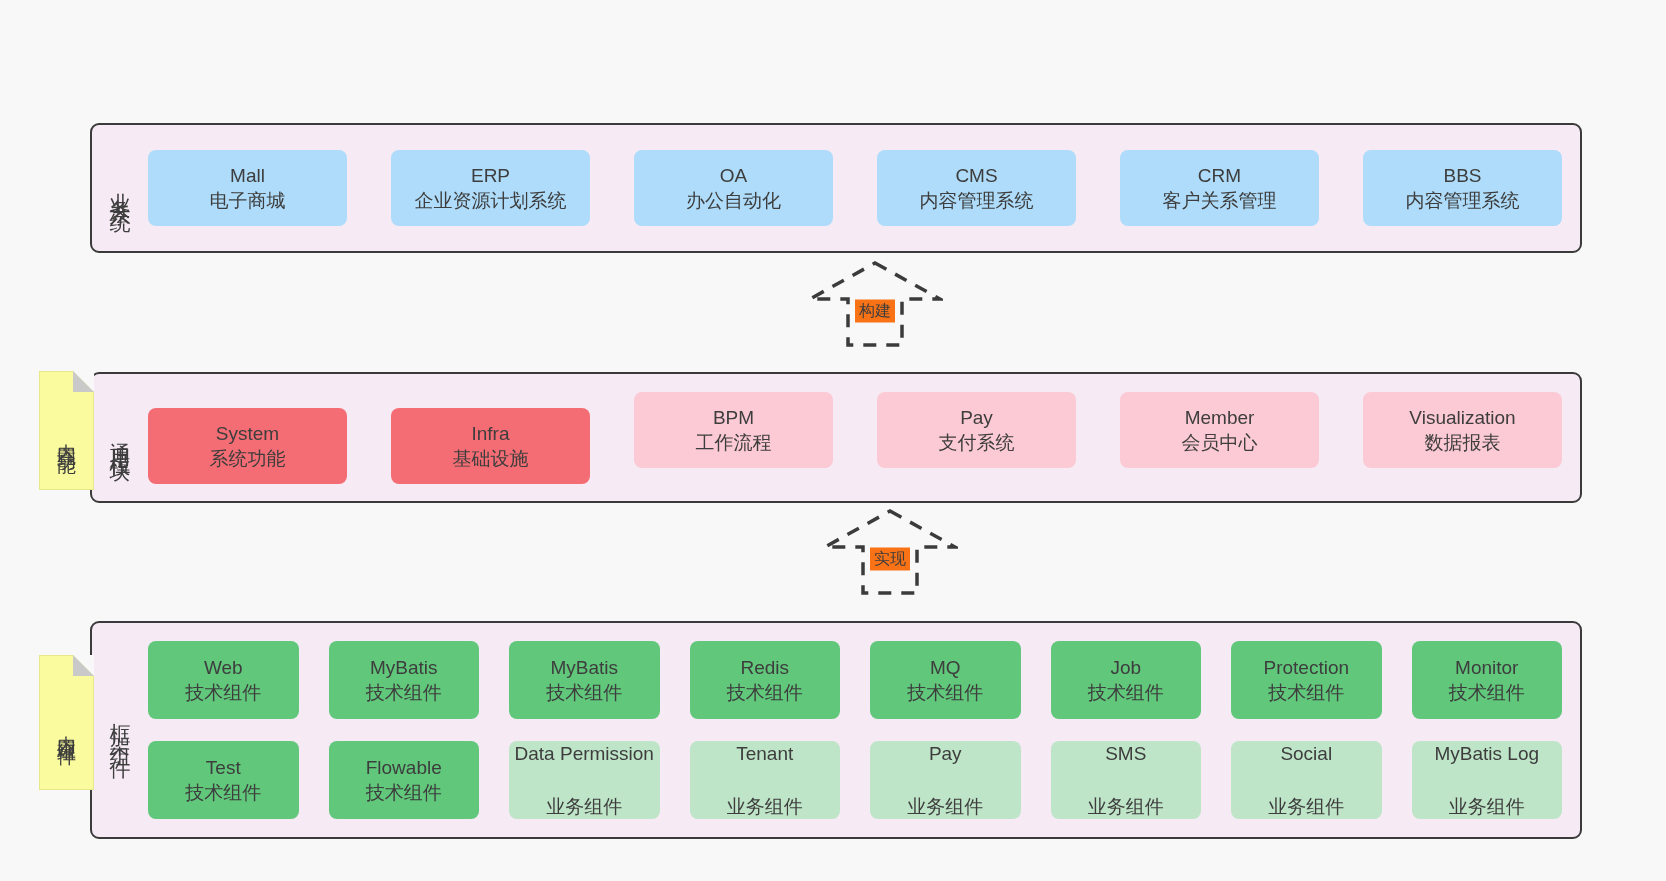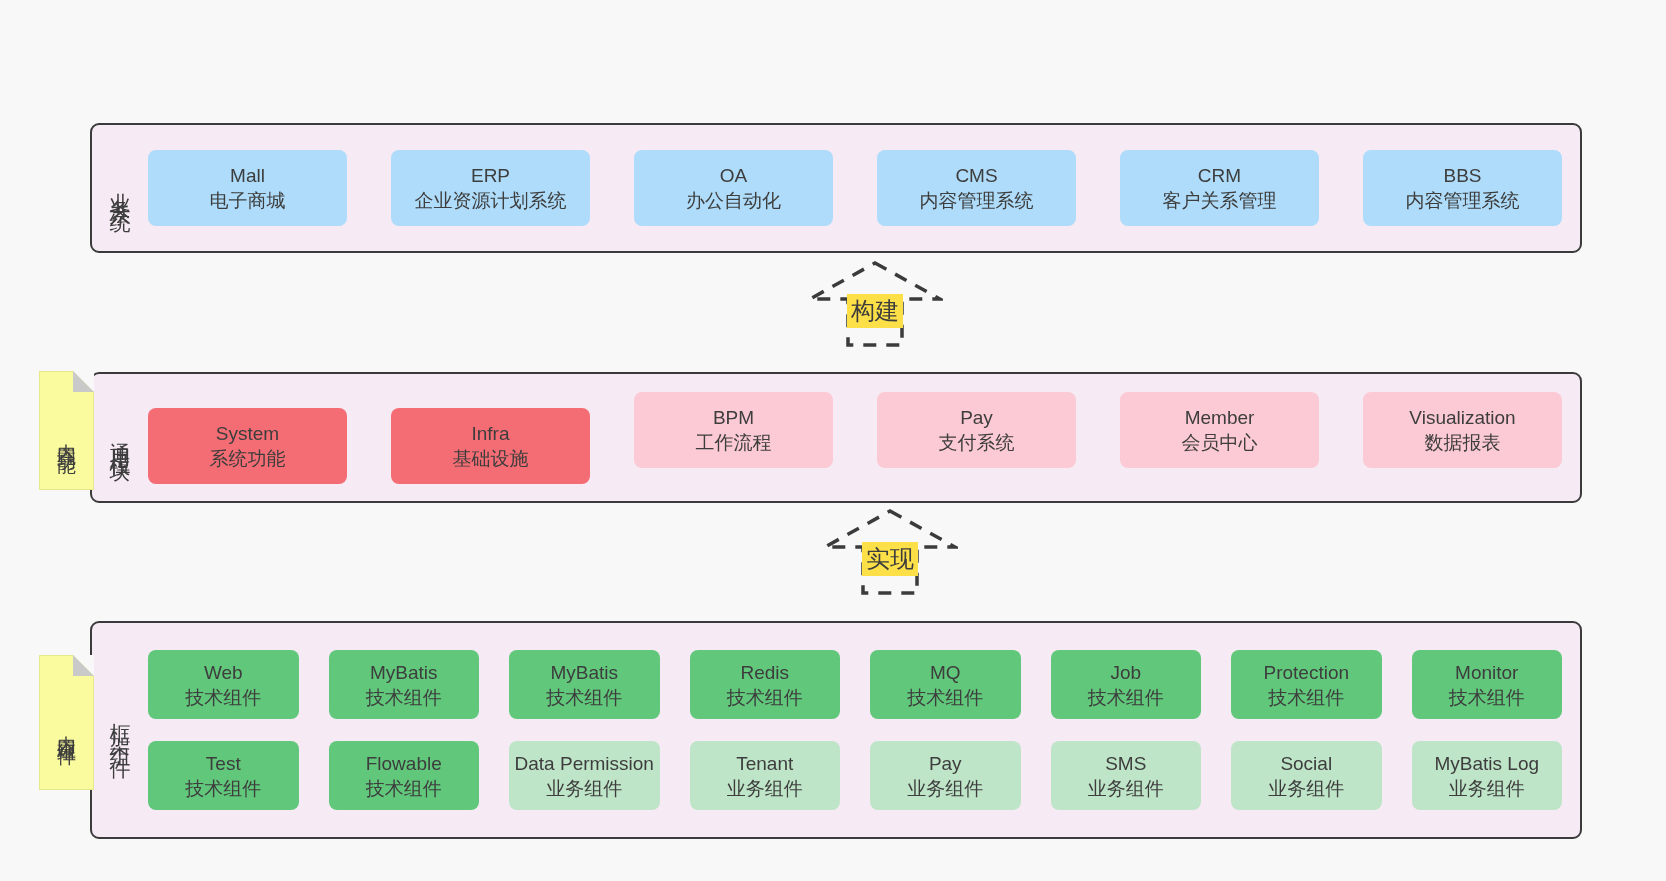--- a/index.html
+++ b/index.html
@@ -19,30 +19,30 @@
   .panel-label{flex:0 0 56px;display:flex;align-items:center;justify-content:center;}
   .panel-label span{
     writing-mode:vertical-rl;text-orientation:upright;
     font-size:21px;letter-spacing:6px;color:#3d3d3d;
   }
   #panel-components .panel-label span{letter-spacing:12px;}
   .boxgrid{flex:1;display:grid;align-content:center;padding:0 18px 0 0;}
   .grid6{grid-template-columns:repeat(6,1fr);gap:22px 44px;}
   .grid8{grid-template-columns:repeat(8,1fr);gap:22px 30px;}
   .box{
-    height:69px;border-radius:8px;
+    height:78px;border-radius:8px;
     display:flex;flex-direction:column;align-items:center;justify-content:center;
     text-align:center;font-size:19px;line-height:25px;
   }
   .grid6 .box{height:76px;}
   .box.blue{background:#aedcfa;}
   .box.red{background:#f56d74;margin-top:16px;}
   .box.pink{background:#fccad4;}
   .box.gdark{background:#60c77b;}
-  .box.glight{background:#bfe5c8;}
+  .box.glight{background:#bfe5c8;justify-content:space-between;}
   .box span{display:block;}
 
   .sticky{
     position:absolute;left:39px;width:55px;box-sizing:border-box;
     background:#fafa9e;border:1px solid #e7e78c;
     display:flex;align-items:center;justify-content:center;z-index:3;
   }
   #sticky-modules{top:371px;height:119px;}
   #sticky-components{top:655px;height:135px;}
   .sticky span{
@@ -58,21 +58,21 @@
     content:"";position:absolute;top:0;right:0;width:0;height:0;
     border-left:21px solid #c9c9c9;border-top:21px solid transparent;
   }
 
   .arrow{position:absolute;width:136px;height:88px;}
   #arrow-build{left:807px;top:260px;}
   #arrow-implement{left:822px;top:508px;}
   .arrow svg{position:absolute;left:0;top:0;}
   .arrow-label{
     position:absolute;left:50%;top:58%;transform:translate(-50%,-50%);
-    background:#fde047;padding:1px 4px;font-size:24px;white-space:nowrap;
+    background:#f97316;padding:1px 4px;font-size:16px;white-space:nowrap;
   }
 </style>
 </head>
 <body>
 
 <div>
 
   <section class="panel" id="panel-business">
     <div class="panel-label">
       <span>业务系统</span>

